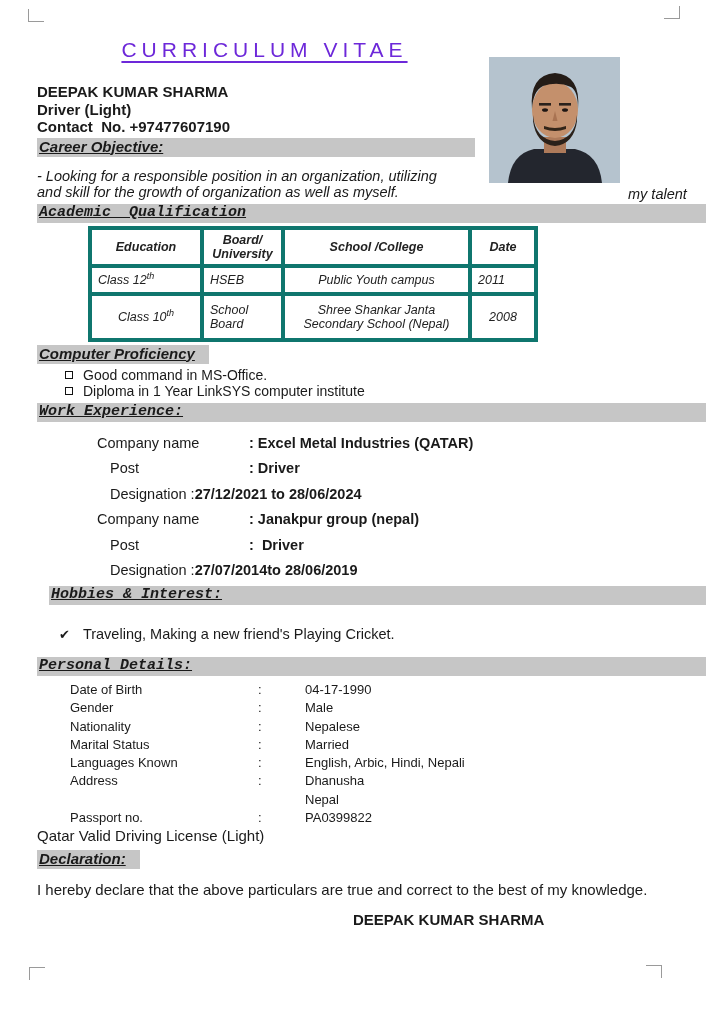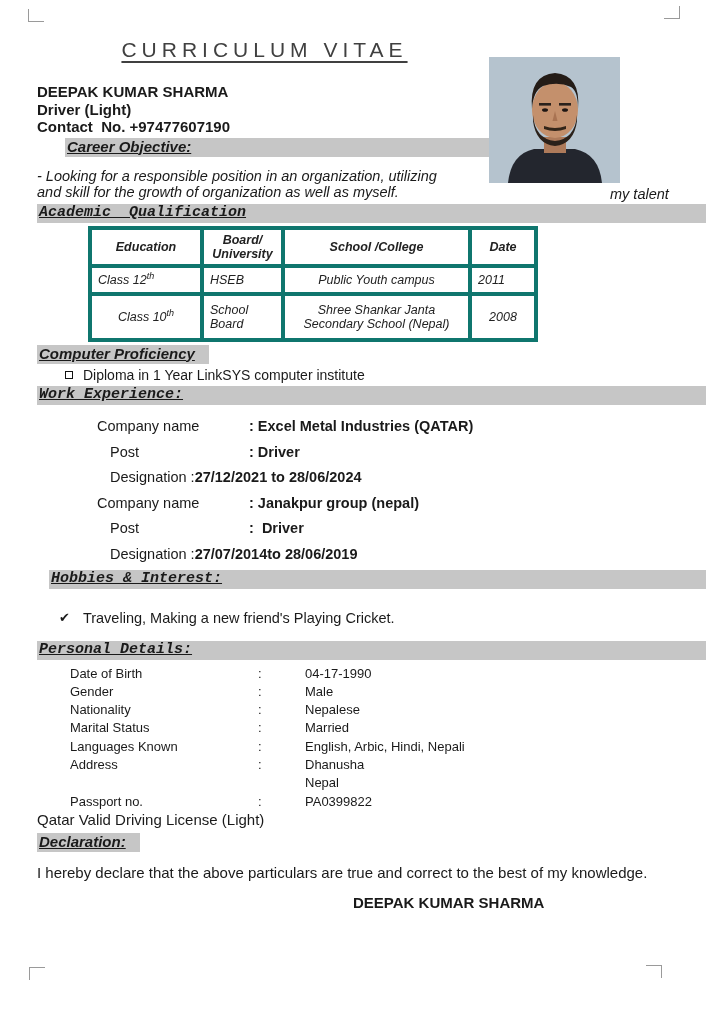--- a/index.html
+++ b/index.html
@@ -8,40 +8,40 @@
   .page { position:relative; width:706px; height:1014px; background:#fff; overflow:hidden;
           padding:38px 38px 0 37px; }
 
   
   .crop { position:absolute; width:16px; height:13px; }
   .crop.tl { left:28px;  top:9px;     border-left:1px solid #9a9a9a;  border-bottom:1px solid #9a9a9a; }
   .crop.tr { right:26px; top:6px;     border-right:1px solid #9a9a9a; border-bottom:1px solid #9a9a9a; }
   .crop.bl { left:29px;  bottom:34px; border-left:1px solid #9a9a9a;  border-top:1px solid #9a9a9a; }
   .crop.br { right:44px; bottom:36px; border-right:1px solid #9a9a9a; border-top:1px solid #9a9a9a; }
 
-  .title { width:455px; text-align:center; font-size:21px; letter-spacing:5px; color:#404040;
+  .title { width:455px; text-align:center; font-size:21px; letter-spacing:5px; color:#6d28d9;
            text-decoration:underline; text-underline-offset:4px; }
 
   .photo { position:absolute; left:489px; top:57px; width:131px; height:126px; }
   .photo svg { display:block; width:100%; height:100%; }
 
   .header-block { margin-top:21px; }
   .h-line { font-size:15px; line-height:17.5px; white-space:pre-wrap; }
   .h-bold { font-weight:bold; }
 
   .bar { background:#c6c6c6; font-style:italic; font-weight:bold; font-size:15px;
          line-height:18px; padding:0 4px 1px 2px; margin-top:3px; }
   .bar-text { text-decoration:underline; white-space:pre-wrap; }
-  .bar-career { width:438px; margin-top:2px;margin-left:28px; }
+  .bar-career { width:438px; margin-top:2px; }
   .bar-full { width:694px;font-family:Liberation Mono, monospace; }
   .bar-fit { display:inline-block; padding-right:14px; }
 
   .objective { margin-top:11px; font-style:italic; font-size:14.5px; line-height:16.5px; }
   .obj-line { display:block; }
-  .wrap-frag { position:absolute; left:610px; top:186px; font-style:italic; font-size:14.5px;text-align:center; }
+  .wrap-frag { position:absolute; left:628px; top:186px; font-style:italic; font-size:14.5px;text-align:center; }
 
   .acad-table { border-collapse:collapse; margin:3px 0 0 51px; font-style:italic; font-size:12.5px; color:#222; }
   .acad-table td { border:4px solid #0f766e; padding:2px 6px; vertical-align:middle; }
   .acad-head td { font-weight:bold; text-align:center; height:38px; }
   .col-education { width:112px; } .col-board { width:81px; } .col-school { width:187px; } .col-years { width:66px; }
   .row1 td { height:28px; } .row2 td { height:46px; }
   .ta-left { text-align:left; } .ta-center { text-align:center; }
   .blk { display:block; }
   sup { font-size:9px; }
 
@@ -149,20 +149,24 @@
     </tr>
   </tbody>
     </table>
 
   <div class="bar bar-fit">
     <span class="bar-text">Computer Proficiency</span>
   </div>
   <div class="cp-list">
     <div class="cp-item">
       <span class="sq"></span>
+      <span>Good command in MS-Office.</span>
+    </div>
+    <div class="cp-item">
+      <span class="sq"></span>
       <span>Diploma in 1 Year LinkSYS computer institute</span>
     </div>
   </div>
 
   <div class="bar bar-full">
     <span class="bar-text">Work Experience:</span>
   </div>
   <div class="we">
     <div class="we-row we-gap">
       <span class="lbl-company">Company name</span>

